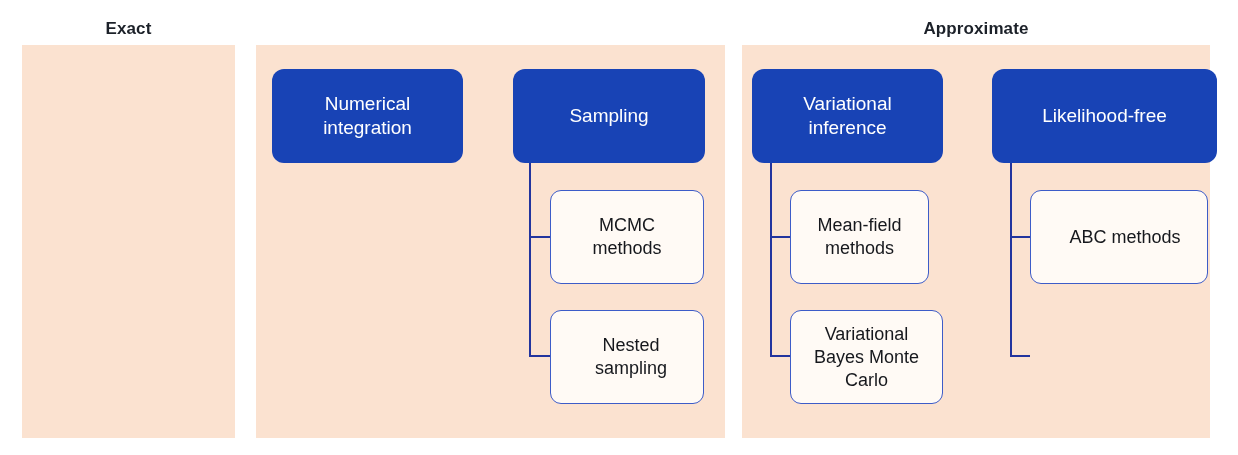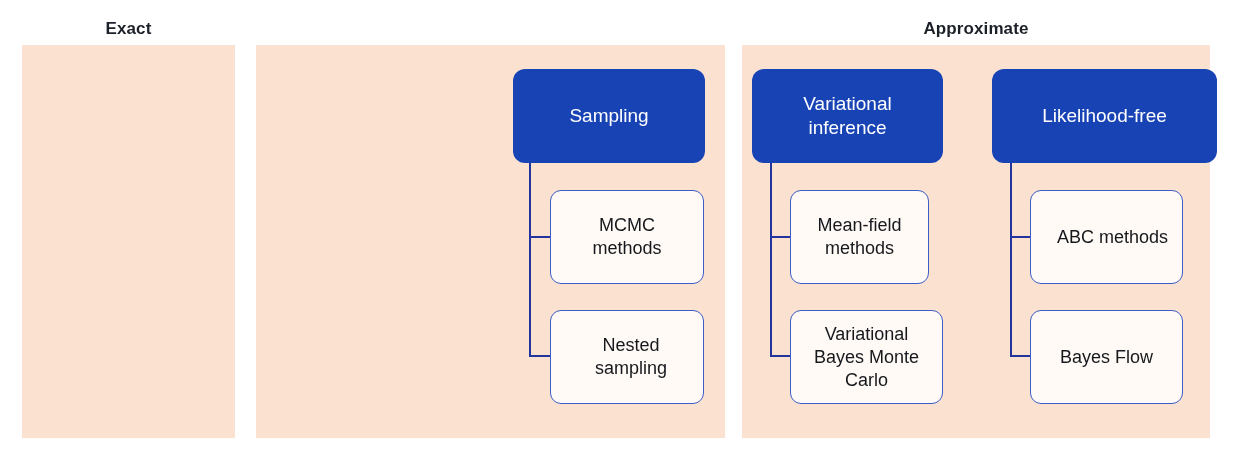--- a/index.html
+++ b/index.html
@@ -87,32 +87,33 @@
   <div class="connector conn-h" style="left:529px; top:355px; width:21px;"></div>
 
   <div class="connector conn-v" style="left:770px;"></div>
   <div class="connector conn-h" style="left:770px; top:236px; width:20px;"></div>
   <div class="connector conn-h" style="left:770px; top:355px; width:20px;"></div>
 
   <div class="connector conn-v" style="left:1010px;"></div>
   <div class="connector conn-h" style="left:1010px; top:236px; width:20px;"></div>
   <div class="connector conn-h" style="left:1010px; top:355px; width:20px;"></div>
 
+  <div class="node parent-box" style="left:272px; width:191px;">Numerical
+integration</div>
   <div class="node parent-box" style="left:513px; width:192px;">Sampling</div>
   <div class="node parent-box" style="left:752px; width:191px;">Variational
 inference</div>
   <div class="node parent-box" style="left:992px; width:225px;">Likelihood-free</div>
 
   <div class="node child-box child-row1" style="left:550px; width:154px;">MCMC
 methods</div>
   <div class="node child-box child-row2" style="left:550px; width:154px;padding-left:8px;">Nested
 sampling</div>
 
   <div class="node child-box child-row1" style="left:790px; width:139px;">Mean-field
 methods</div>
   <div class="node child-box child-row2" style="left:790px; width:153px;">Variational
 Bayes Monte
 Carlo</div>
 
-  <div class="node child-box child-row1" style="left:1030px; width:153px;padding-left:12px;">ABC methods</div>
-  <div class="node child-box child-row2" style="left:1030px; width:153px;">Bayes Flow</div>
+  <div class="node child-box child-row1" style="left:1030px; width:178px;padding-left:12px;">ABC methods</div>
 
 </div>
 
 </body></html>

